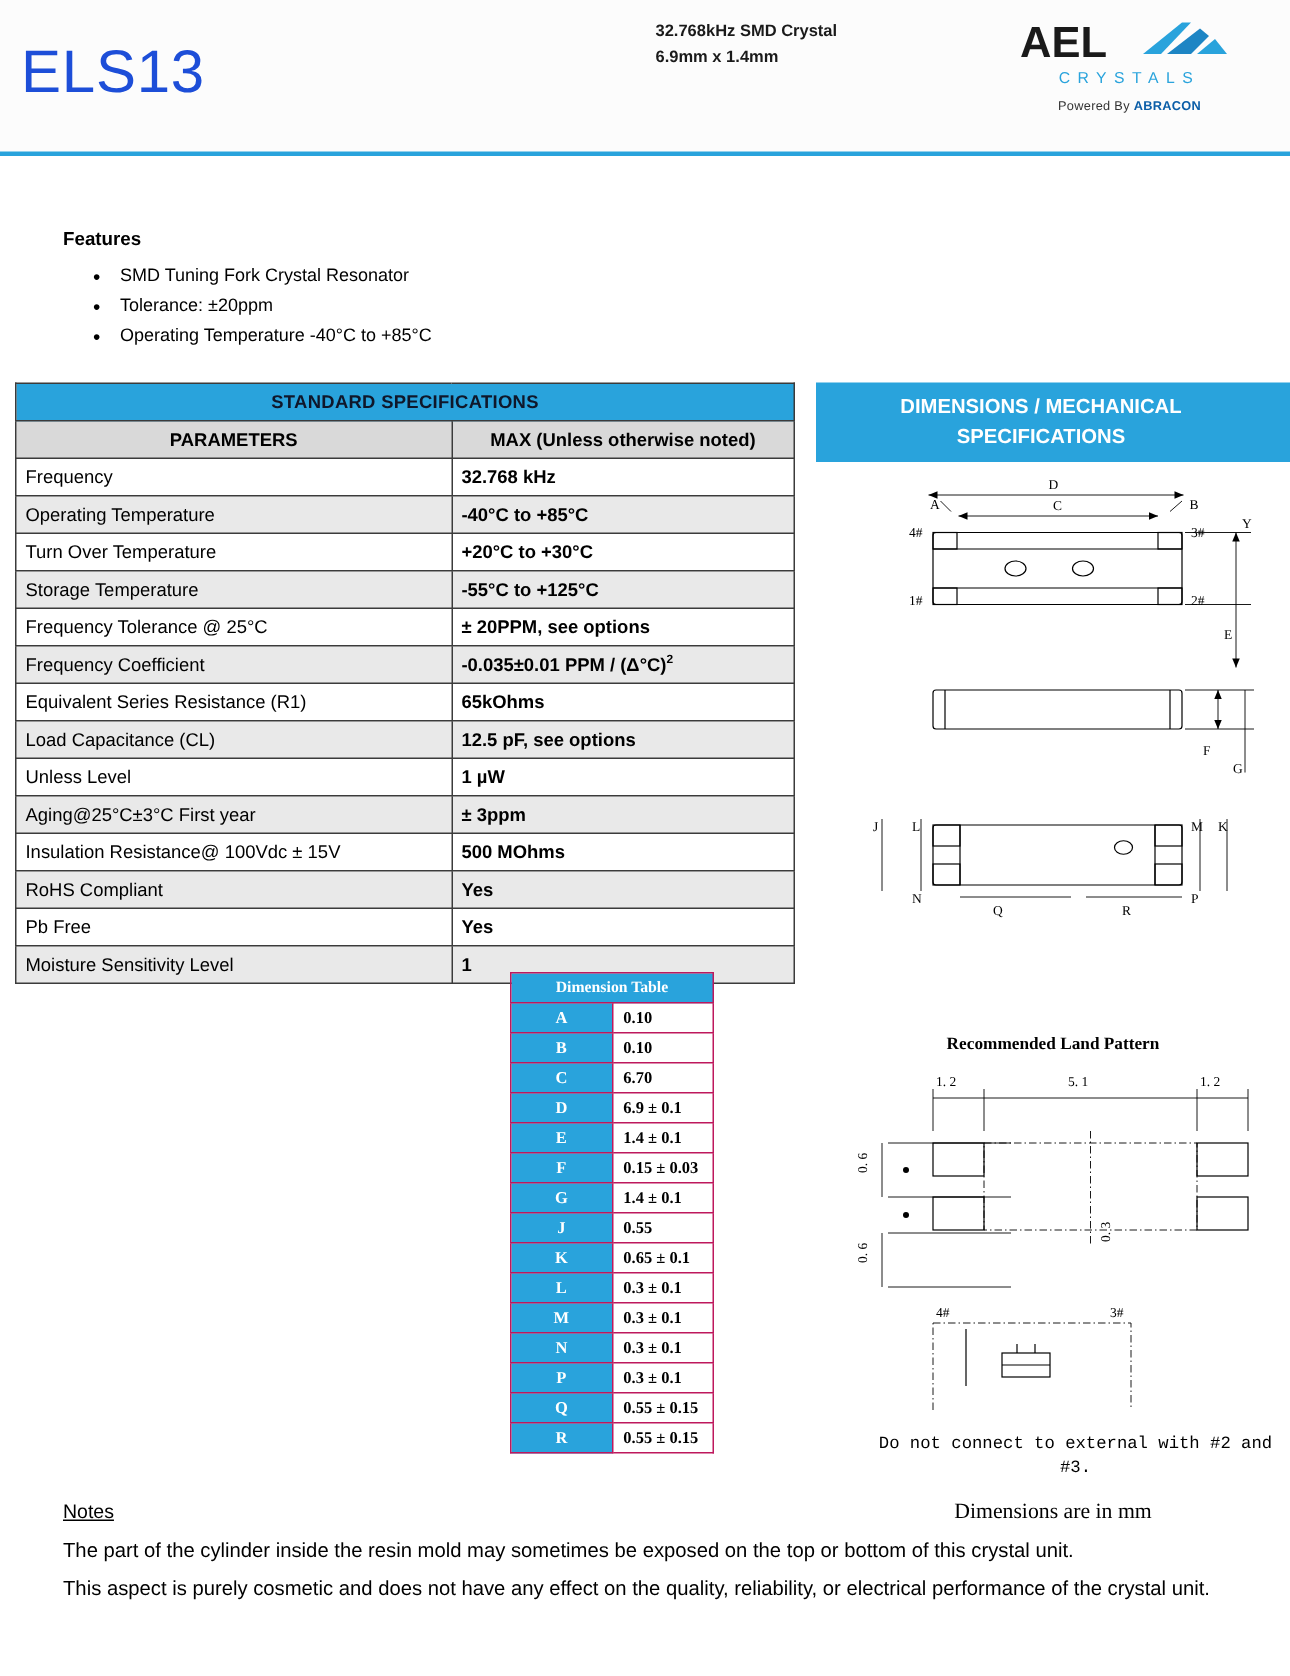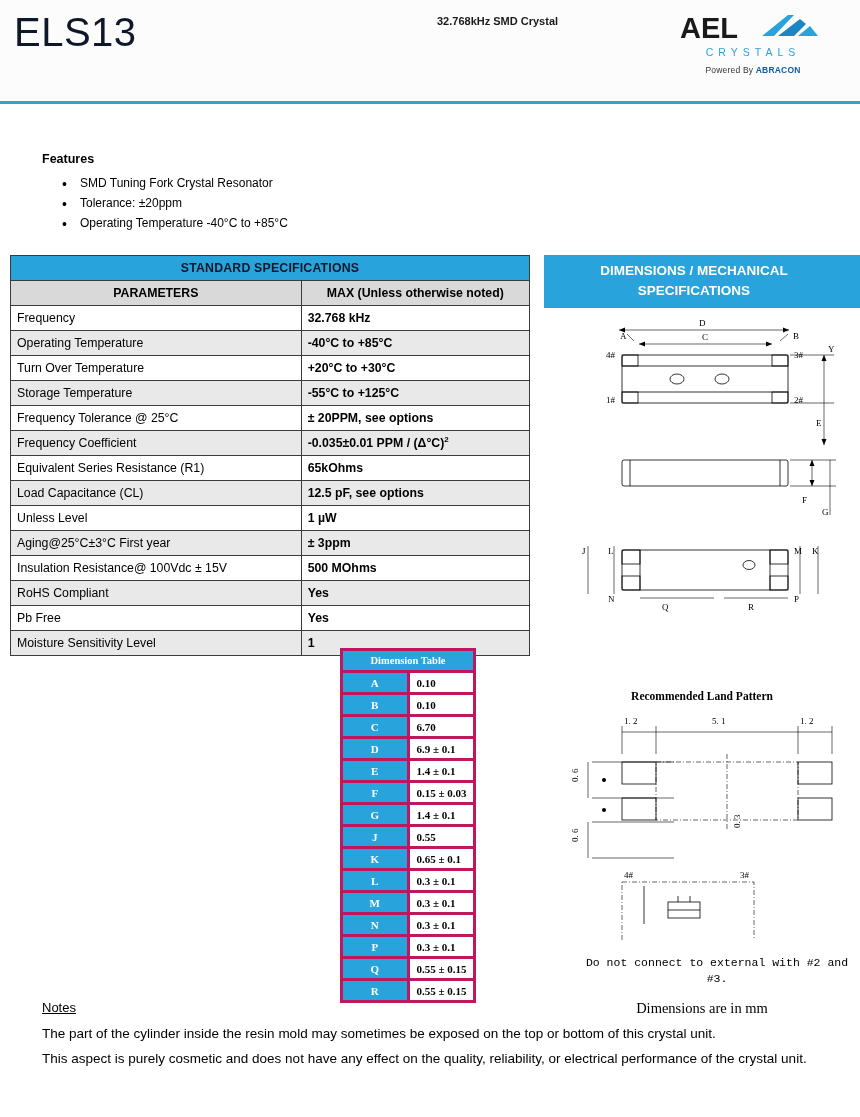--- a/index.html
+++ b/index.html
@@ -26,25 +26,25 @@
     position: absolute;
     left: 0;
     right: 0;
     bottom: 0;
     height: 3px;
     background: #29a3dc;
   }
   .part-number {
     position: absolute;
     left: 14px;
-    top: 10px;
+    top: 26px;
     font-size: 40px;
     font-weight: 400;
     letter-spacing: 0.5px;
-    color: #0f172a;
+    color: #1d4ed8;
   }
   .header-title {
     position: absolute;
     left: 437px;
     top: 13px;
     font-size: 11px;
     font-weight: bold;
     color: #1a1a1a;
     line-height: 1.55;
   }
@@ -160,21 +160,21 @@
     left: 340px;
     top: 648px;
     width: 136px;
   }
   table.dimtable {
     border-collapse: collapse;
     width: 100%;
     table-layout: fixed;
   }
   table.dimtable td {
-    border: 3px solid #be185d;
+    border: 1px solid #be185d;
     font-size: 11px;
     height: 17px;
     padding: 1px 4px;
   }
   .dimtable .dt-head td {
     background: #29a3dc;
     color: #ffffff;
     text-align: center;
     font-weight: bold;
     font-size: 10.5px;
@@ -276,20 +276,21 @@
   .txt { font-family: "Liberation Serif", serif; font-size: 9px; fill: #000; }
 </style>
 </head>
 <body>
 
 <div class="header">
   <div class="part-number">ELS13</div>
 
   <div class="header-title">
     <div>32.768kHz SMD Crystal</div>
+    <div>6.9mm x 1.4mm</div>
   </div>
 
   <div class="logo-block">
     <div class="logo-mark">
       <svg width="150" height="36" viewBox="0 0 150 36">
         <text x="2" y="28" font-family="Liberation Sans, sans-serif" font-size="29" font-weight="bold" fill="#1a1a1a">AEL</text>
         <polygon points="84,26 110,5 116,5 96,26" fill="#29a3dc"></polygon>
         <polygon points="100,26 122,9 128,14 116,26" fill="#1d85c4"></polygon>
         <polygon points="120,26 132,16 140,26" fill="#29a3dc"></polygon>
       </svg>

